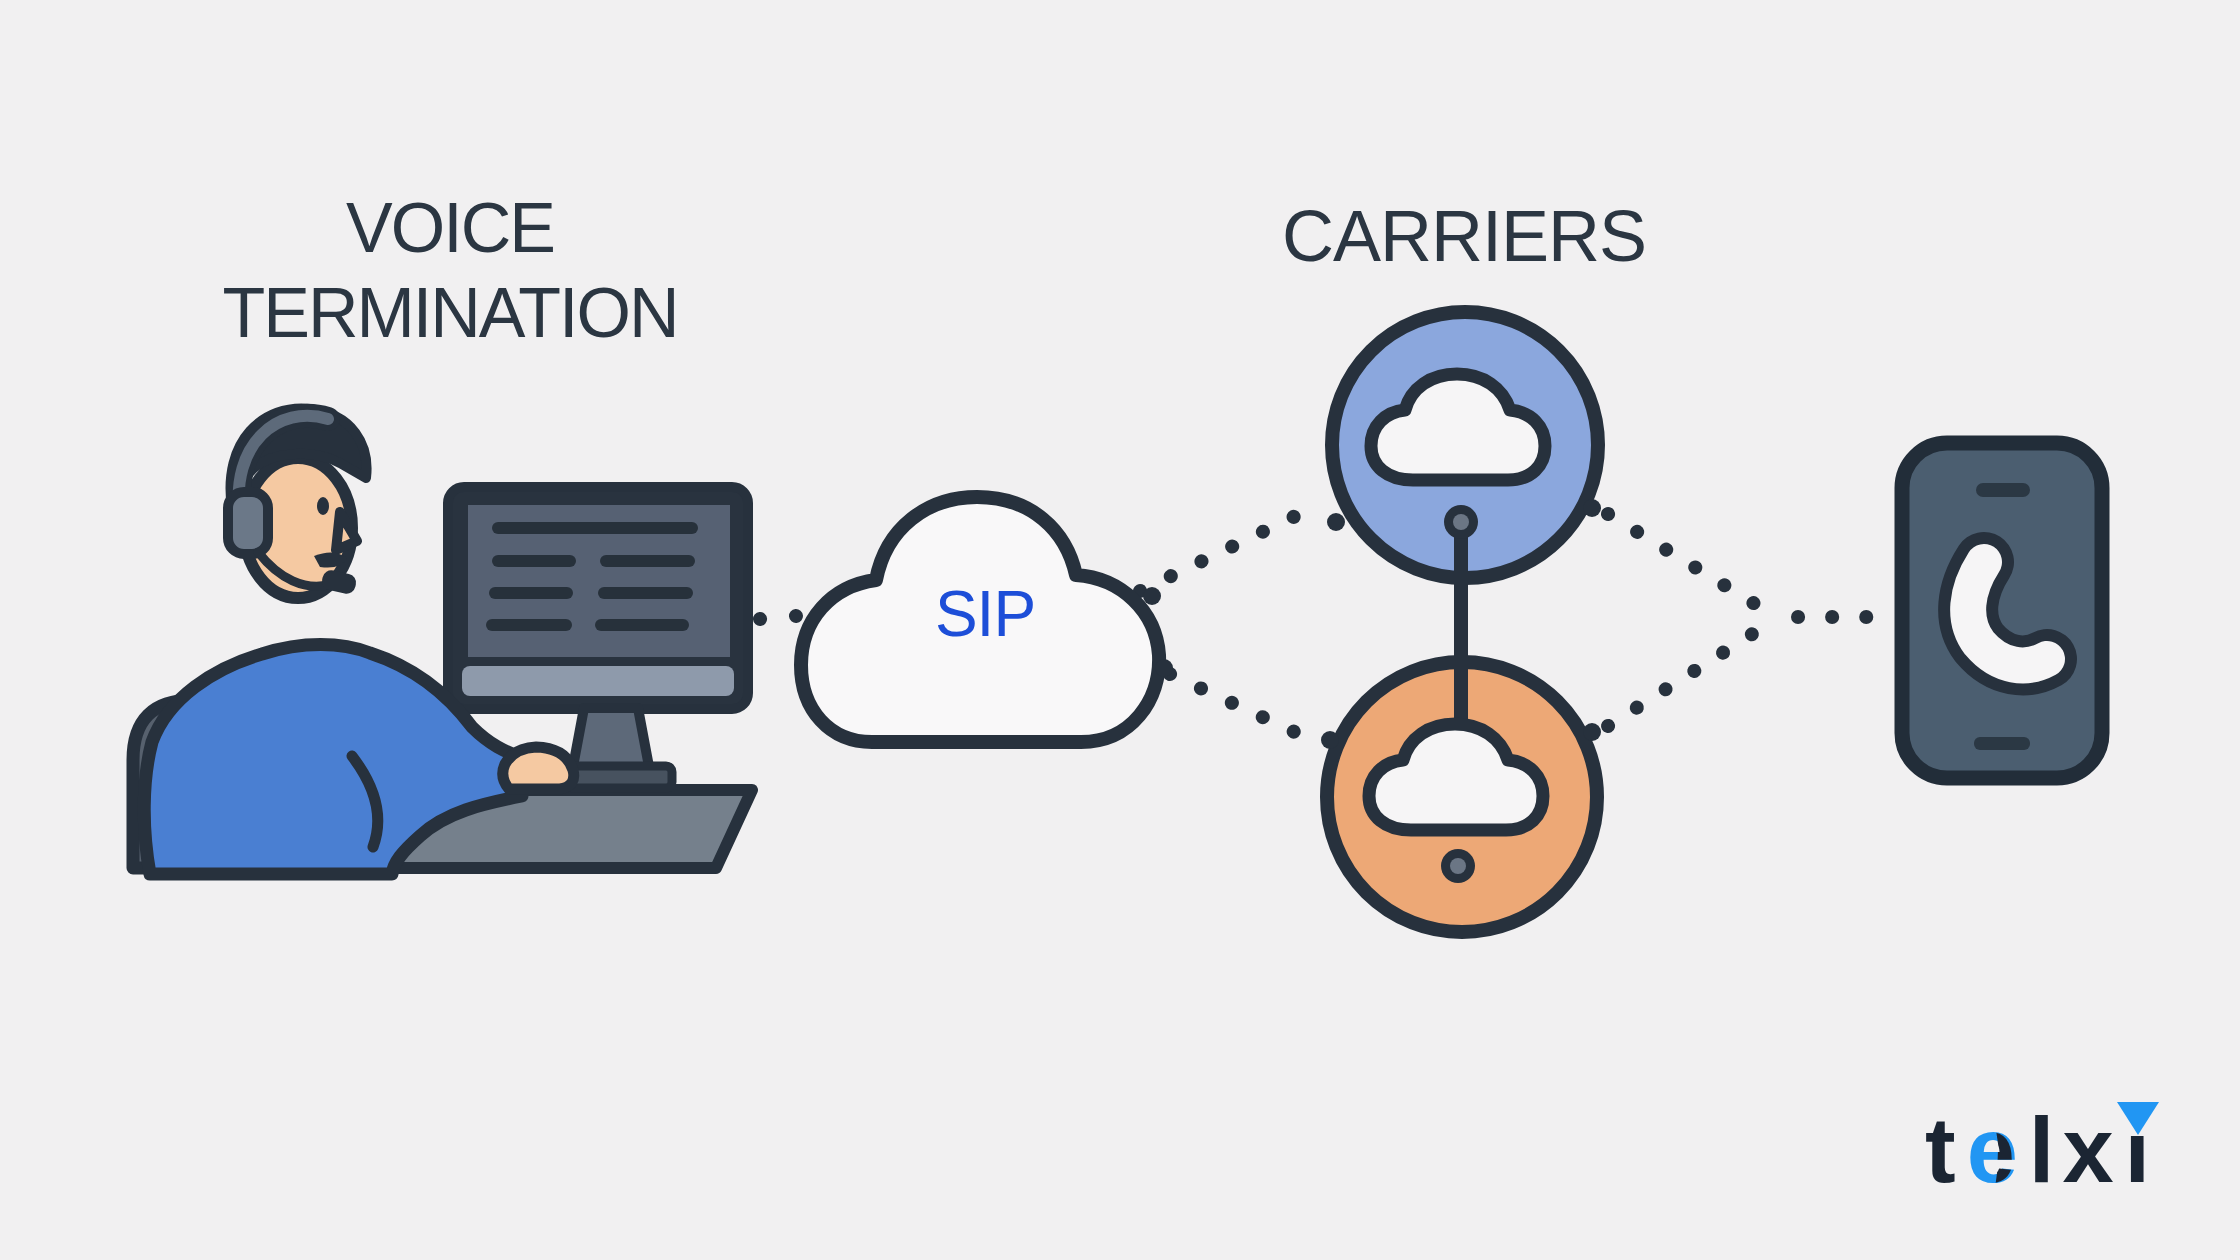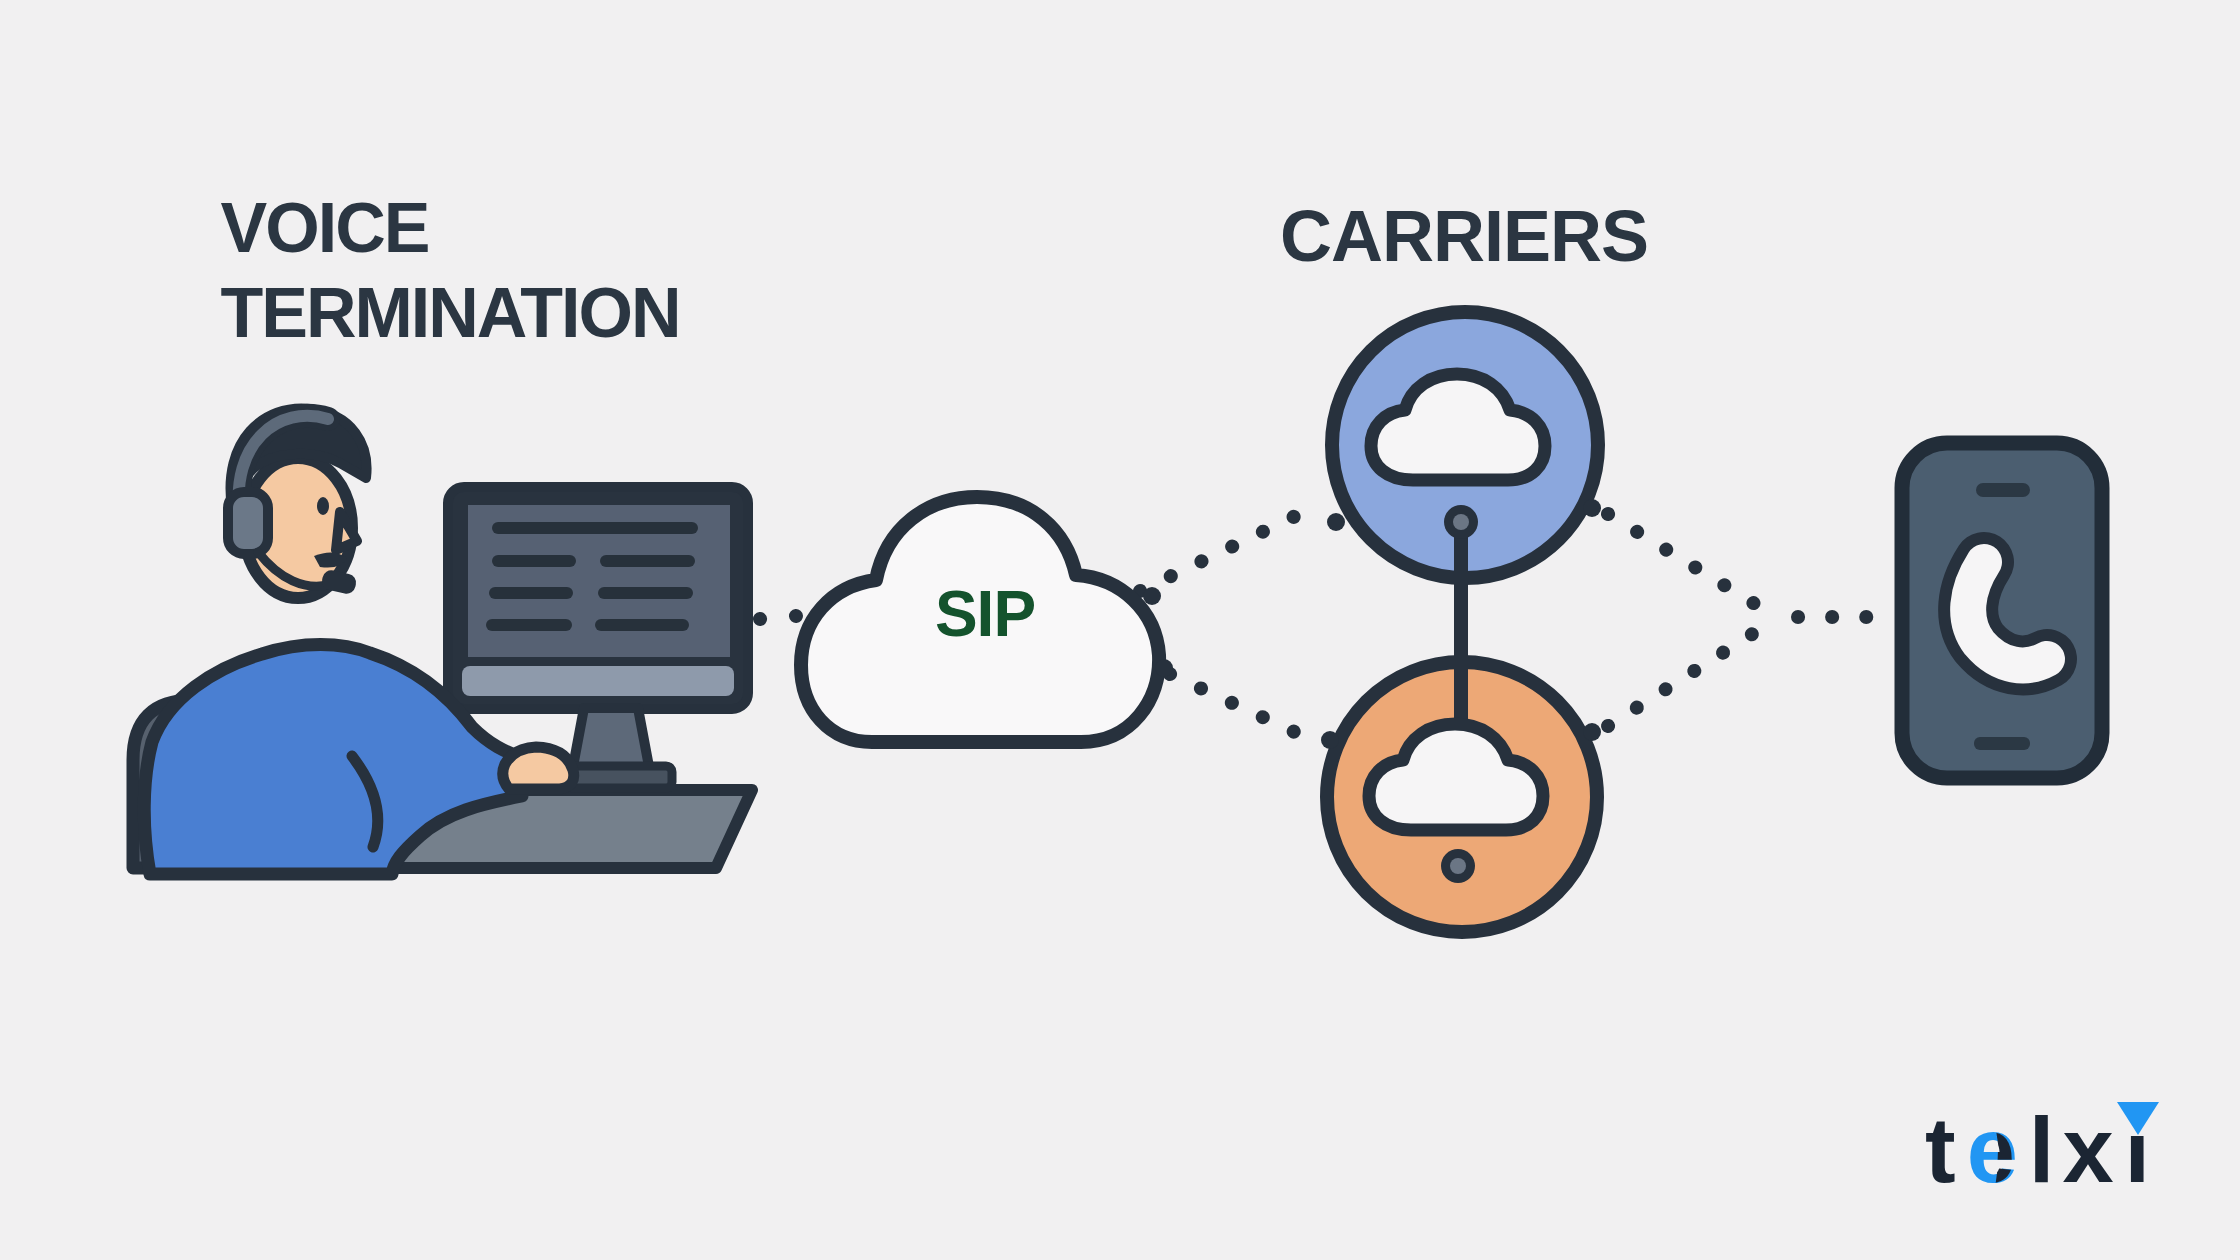--- a/index.html
+++ b/index.html
@@ -7,31 +7,31 @@
     position:relative;
     width:2240px;height:1260px;
     background:#f1f0f1;
     overflow:hidden;
     font-family:"Liberation Sans","DejaVu Sans",sans-serif;
   }
   #scene{position:absolute;left:0;top:0;}
   .label{
     position:absolute;
     color:#2b3642;
-    font-weight:bold;
-    text-align:left;
+    font-weight:normal;
+    text-align:center;
     transform:translateX(-50%);
     white-space:nowrap;
     letter-spacing:-1px;
   }
   .label .ln{display:block;}
   #label-voice{left:450px;top:186px;font-size:70px;line-height:85px;letter-spacing:-2px;}
   #label-carriers{left:1464px;top:196px;font-size:72px;line-height:80px;}
   #label-destination{left:1465px;top:1006px;font-size:72px;line-height:80px;}
-  #label-siptrunk{left:985px;top:580px;font-size:64px;line-height:68px;color:#14532d;}
+  #label-siptrunk{left:985px;top:580px;font-size:64px;line-height:68px;color:#1d4ed8;}
   
   #logo{
     position:absolute;left:1922px;top:1100px;
     font-size:92px;font-weight:bold;color:#1b2533;
     letter-spacing:2px;display:flex;align-items:flex-start;
   }
   #logo span{display:inline-block;margin:0 3px;line-height:100px;}
   .logo-e{position:relative;color:#2196f3;}
   .logo-e .over{
     position:absolute;left:0;top:0;margin:0!important;color:#1b2533;

